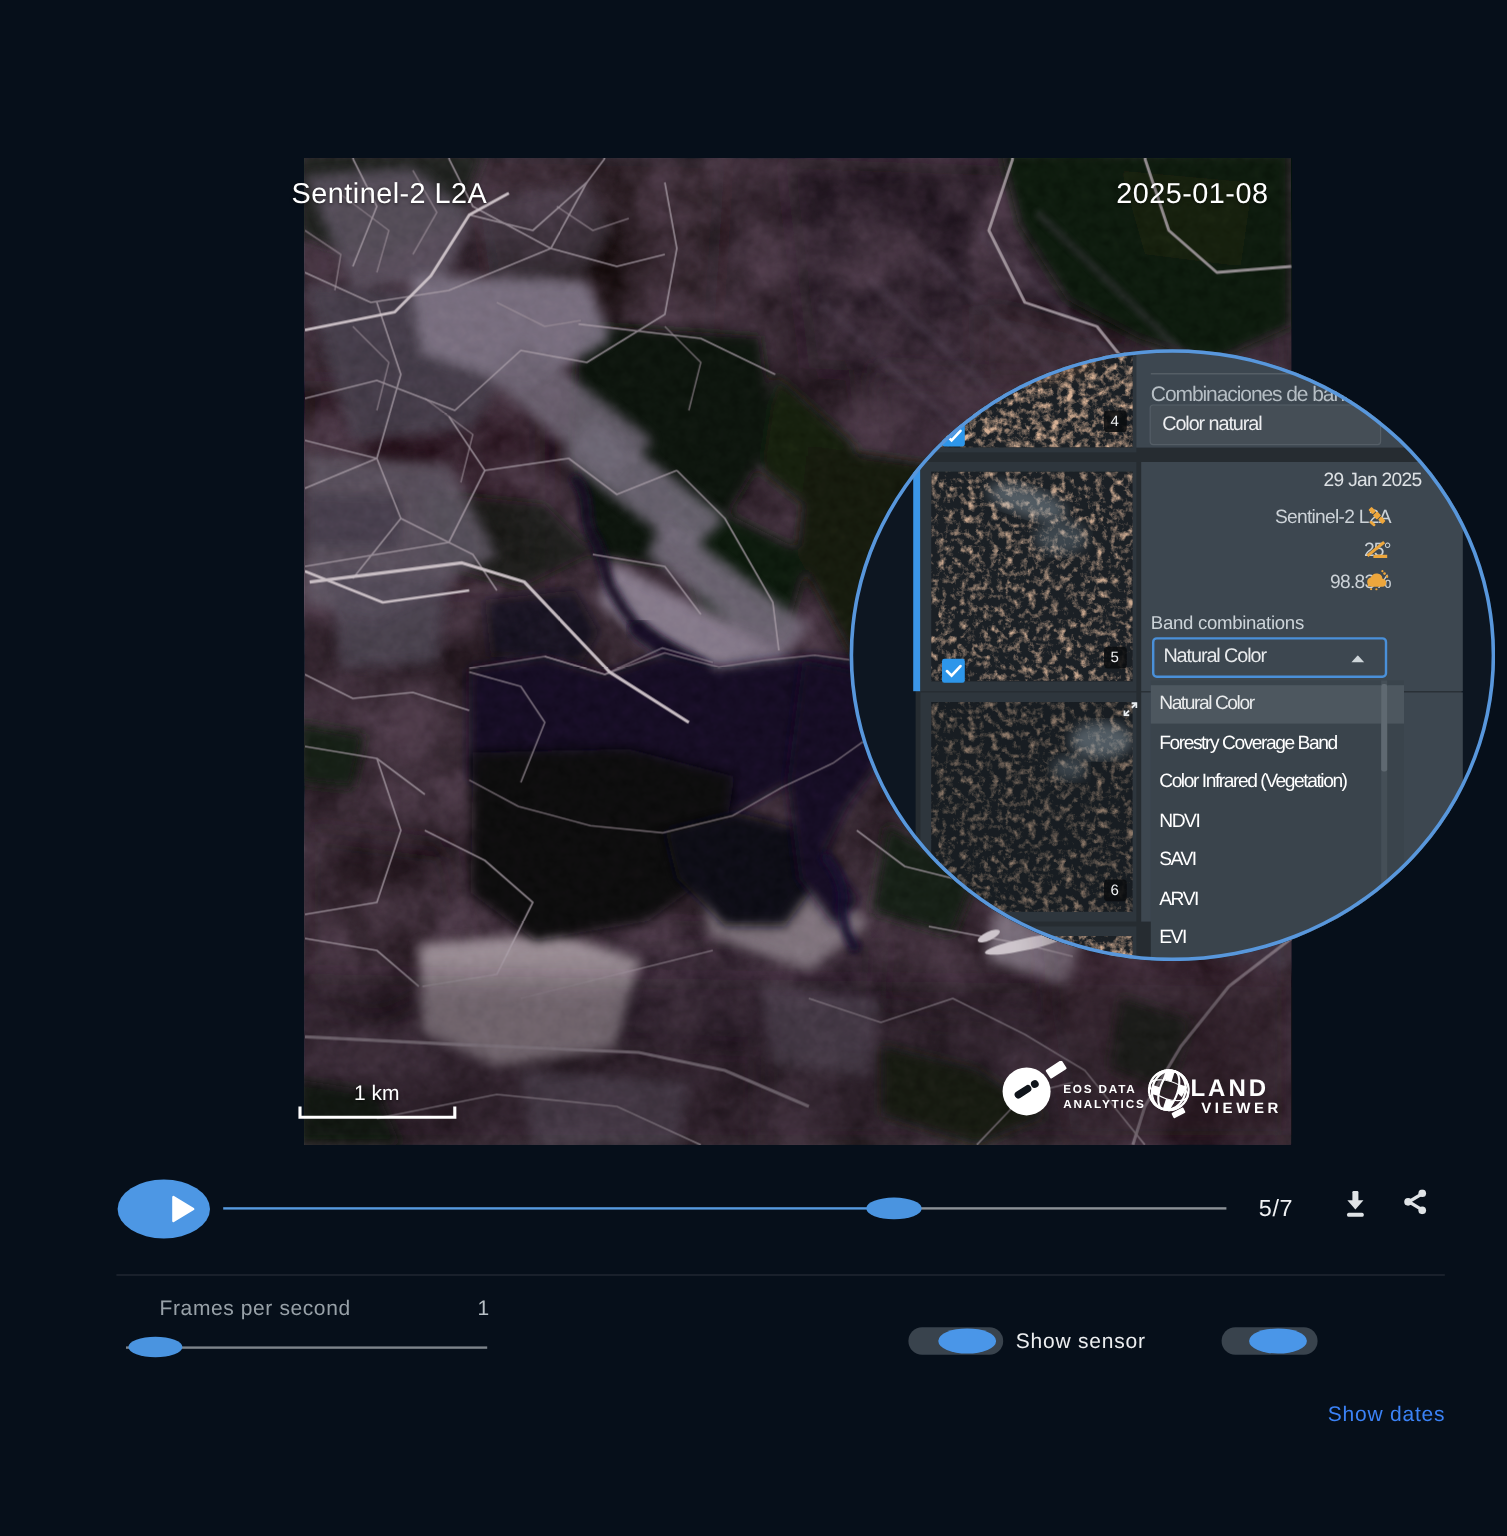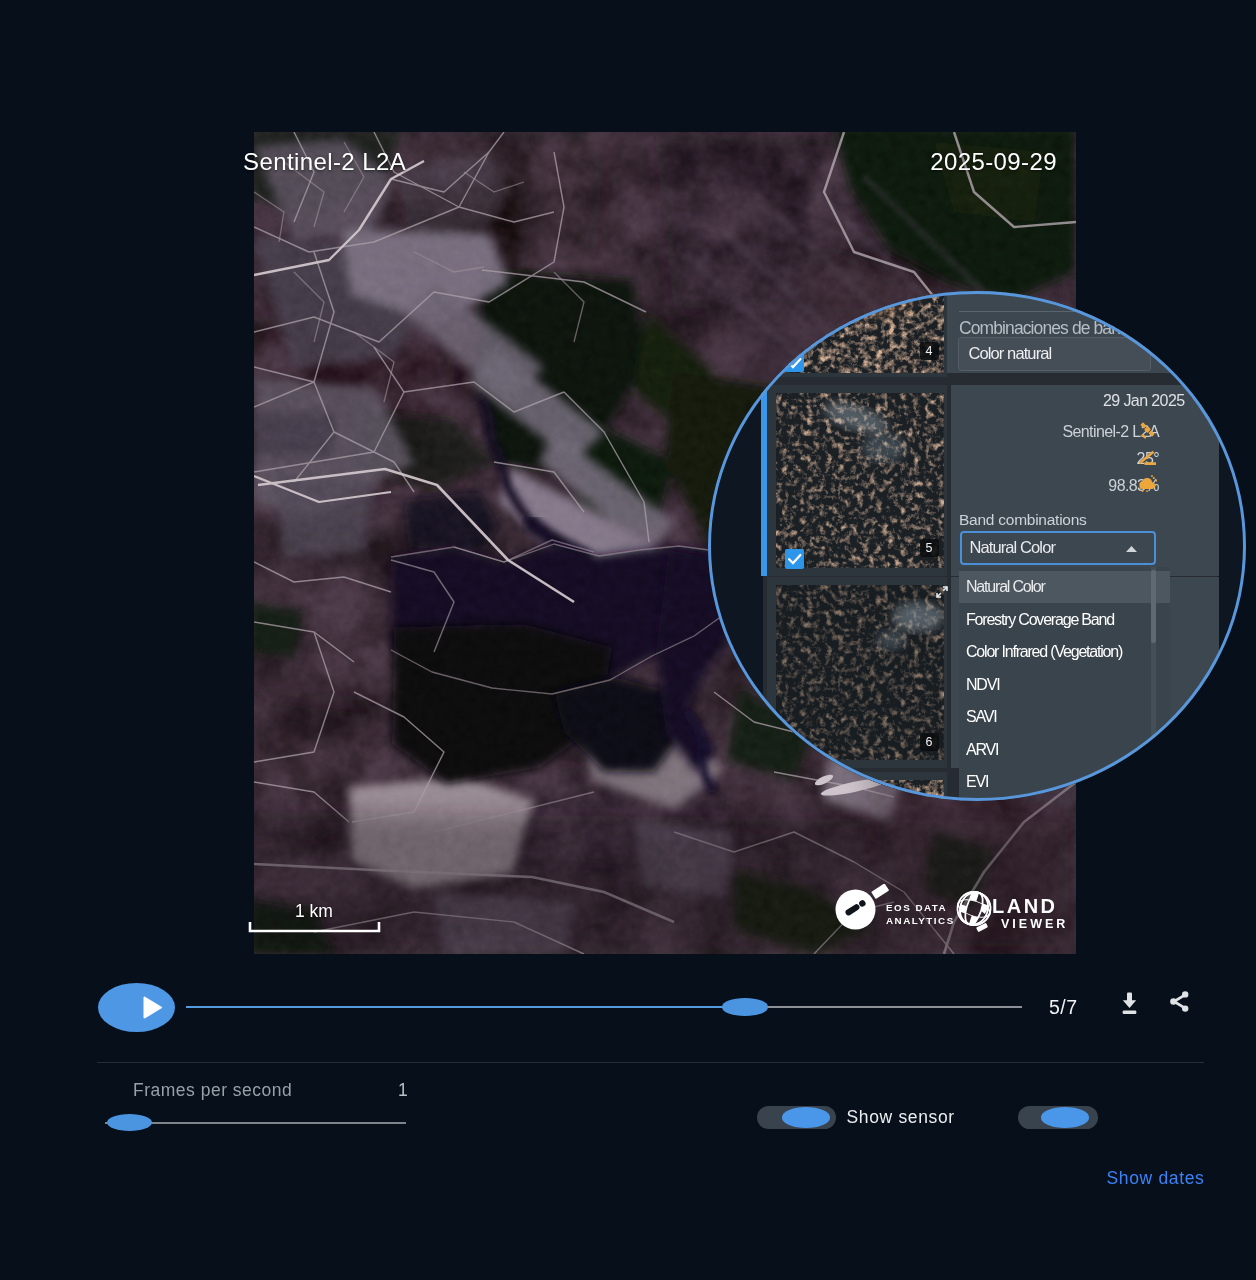--- a/index.html
+++ b/index.html
@@ -183,21 +183,21 @@
     <ellipse cx="570" cy="648" rx="10" ry="3.5" transform="rotate(-25 570 648)"></ellipse>
   </g>
   <g filter="url(#b10)" opacity="0.5">
         <path d="M-10,680 L822,690 L822,822 L-10,822 Z" fill="#1d1219" opacity="0.7"></path>
         <path d="M600,560 L822,570 L822,822 L640,822 Z" fill="#2a1823" opacity="0.5"></path>
       </g>
       <rect width="822" height="822" filter="url(#grain)" style="mix-blend-mode:soft-light" opacity="0.45"></rect>
       <rect width="822" height="822" fill="#d8d2d6" style="mix-blend-mode:multiply"></rect>
   </svg>
   <div class="maplab" style="left:17px;top:16px;">Sentinel-2 L2A</div>
-  <div class="maplab" style="right:19px;top:16px;">2025-09-29</div>
+  <div class="maplab" style="right:19px;top:16px;">2025-01-08</div>
   <div id="scale">
     <div style="position:absolute;left:47px;top:1px;font-size:17.5px;text-shadow:0 1px 3px rgba(0,0,0,.7)">1 km</div>
     <svg width="134" height="12" style="position:absolute;left:0;top:21px;">
         <path d="M2 1 V 10 H 131 V 1" stroke="#fff" stroke-width="2.6" fill="none"></path>
       </svg>
   </div>
   
   <div class="abs" style="left:581px;top:752px;width:245px;height:50px;">
     <svg width="245" height="50" viewBox="0 0 245 50">
       <circle cx="20.5" cy="25.5" r="20" fill="#fff"></circle>

